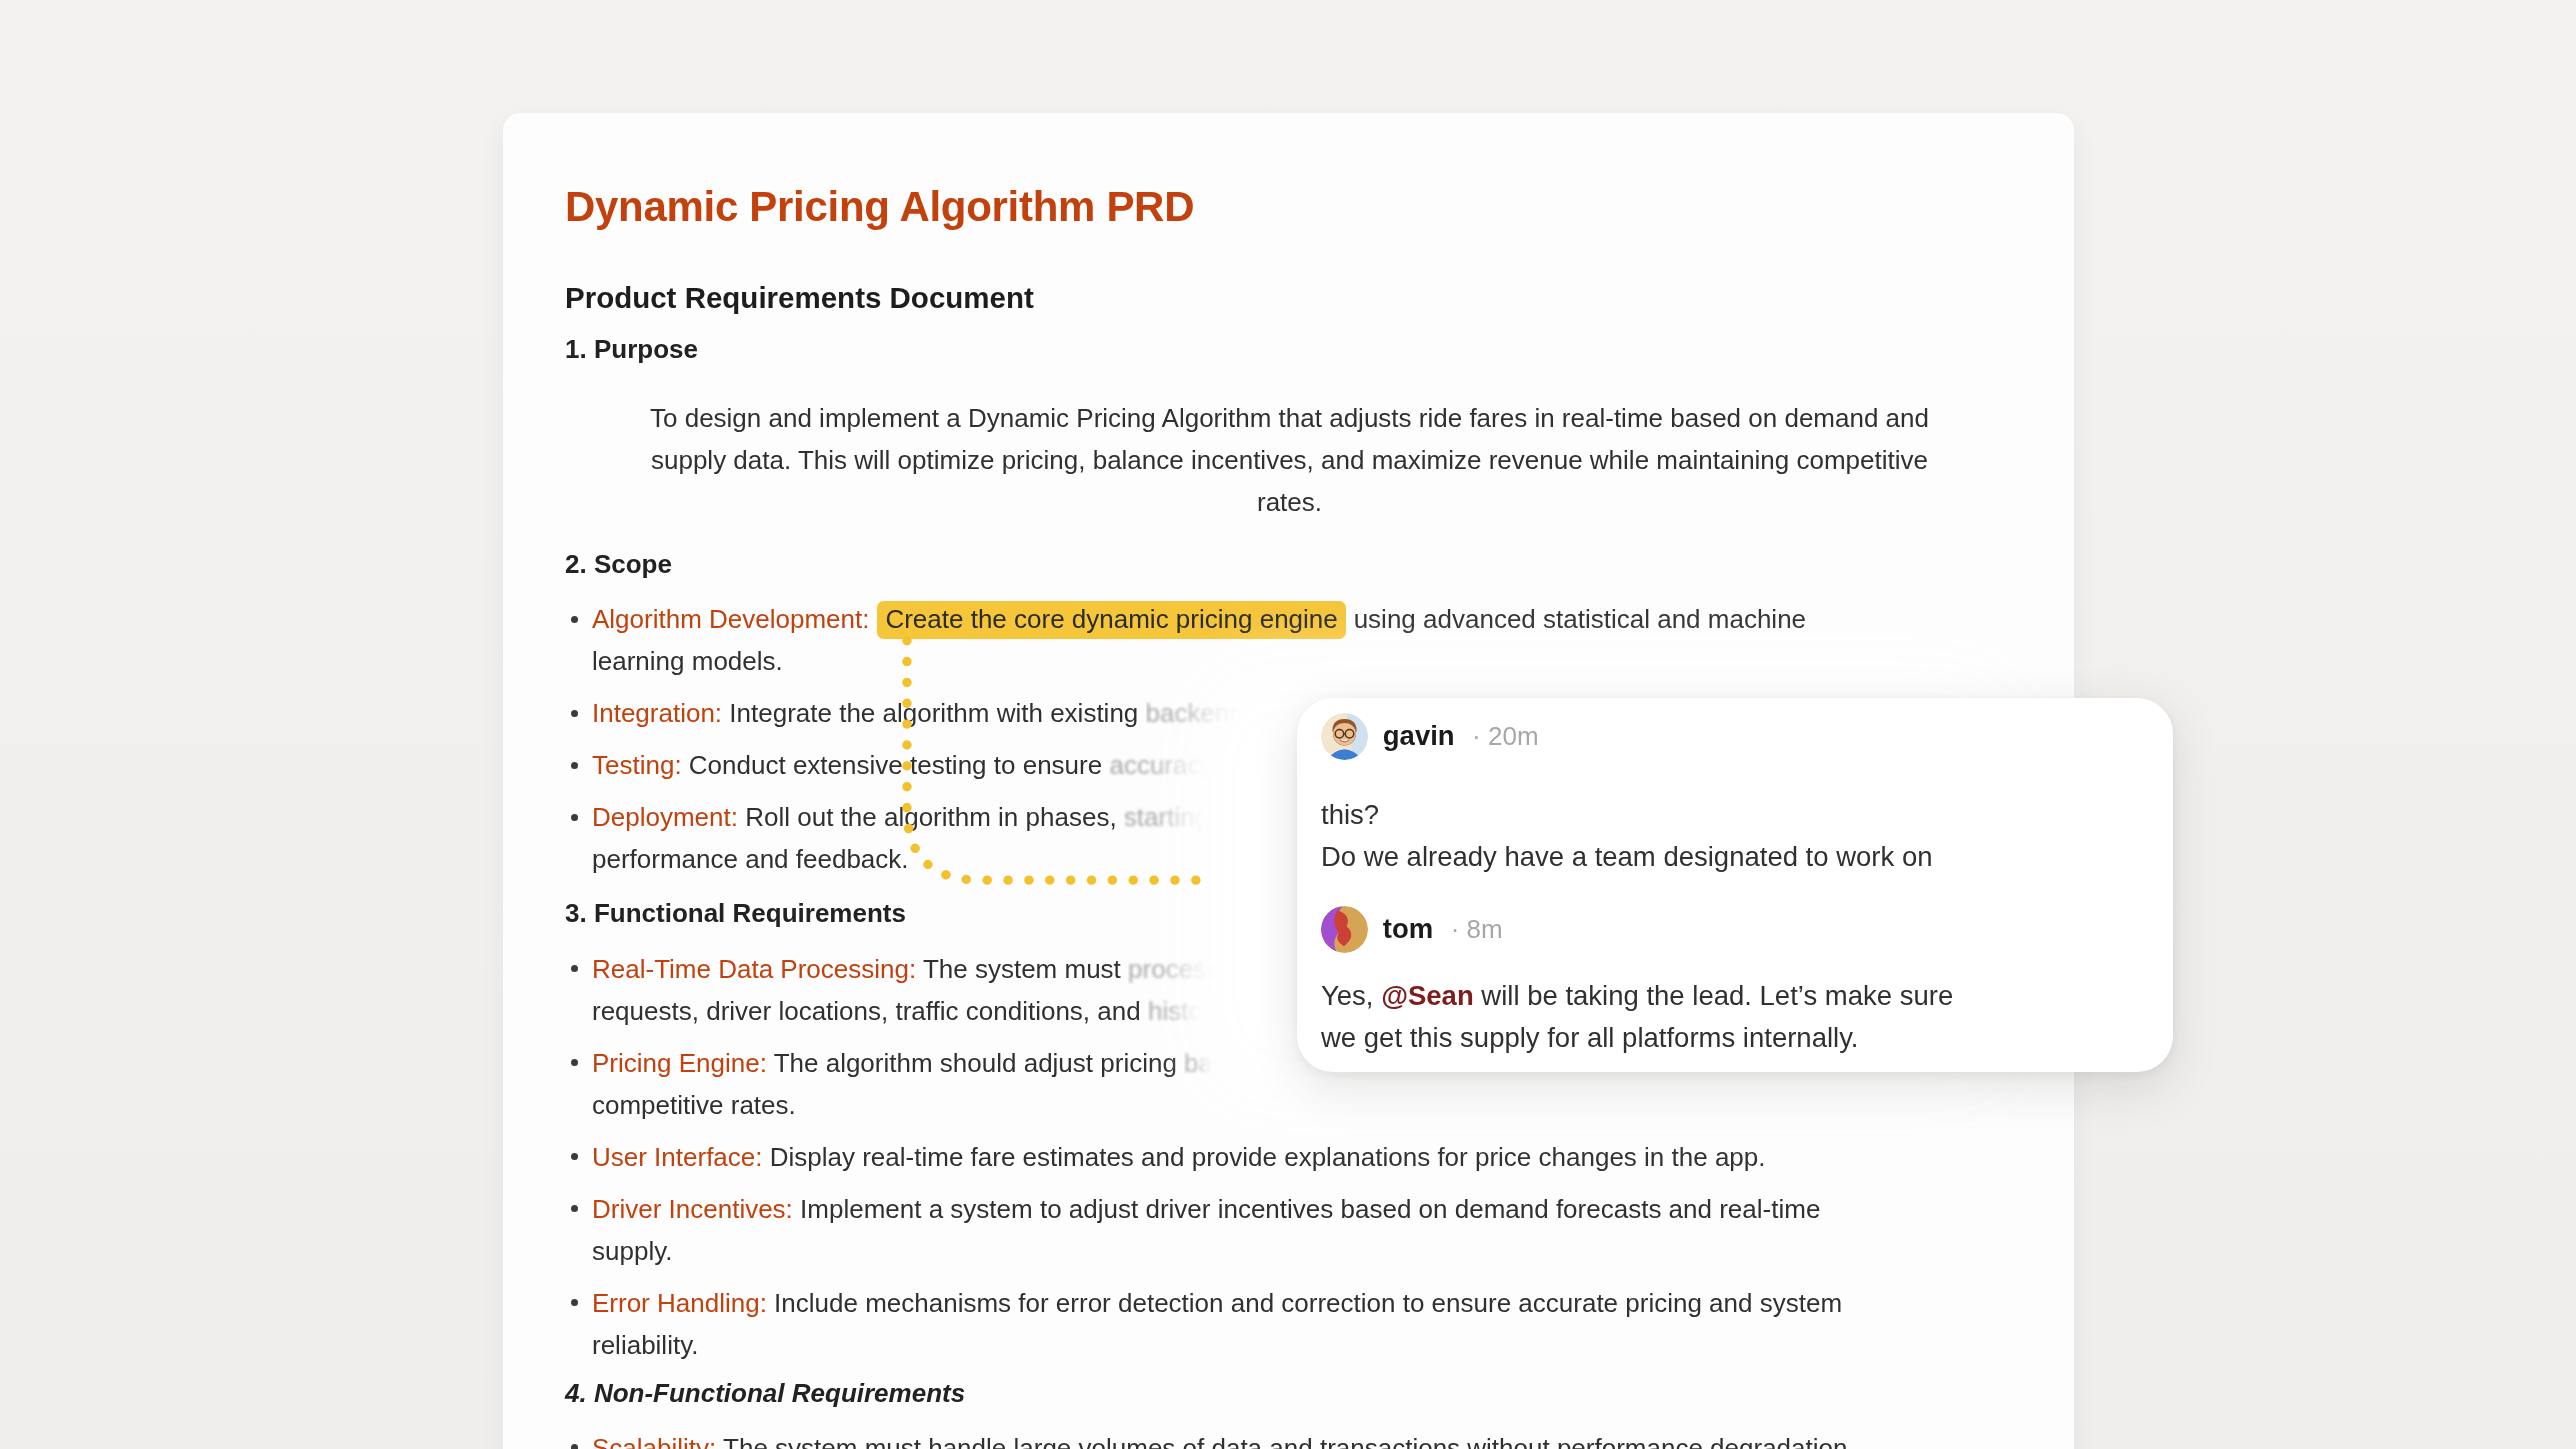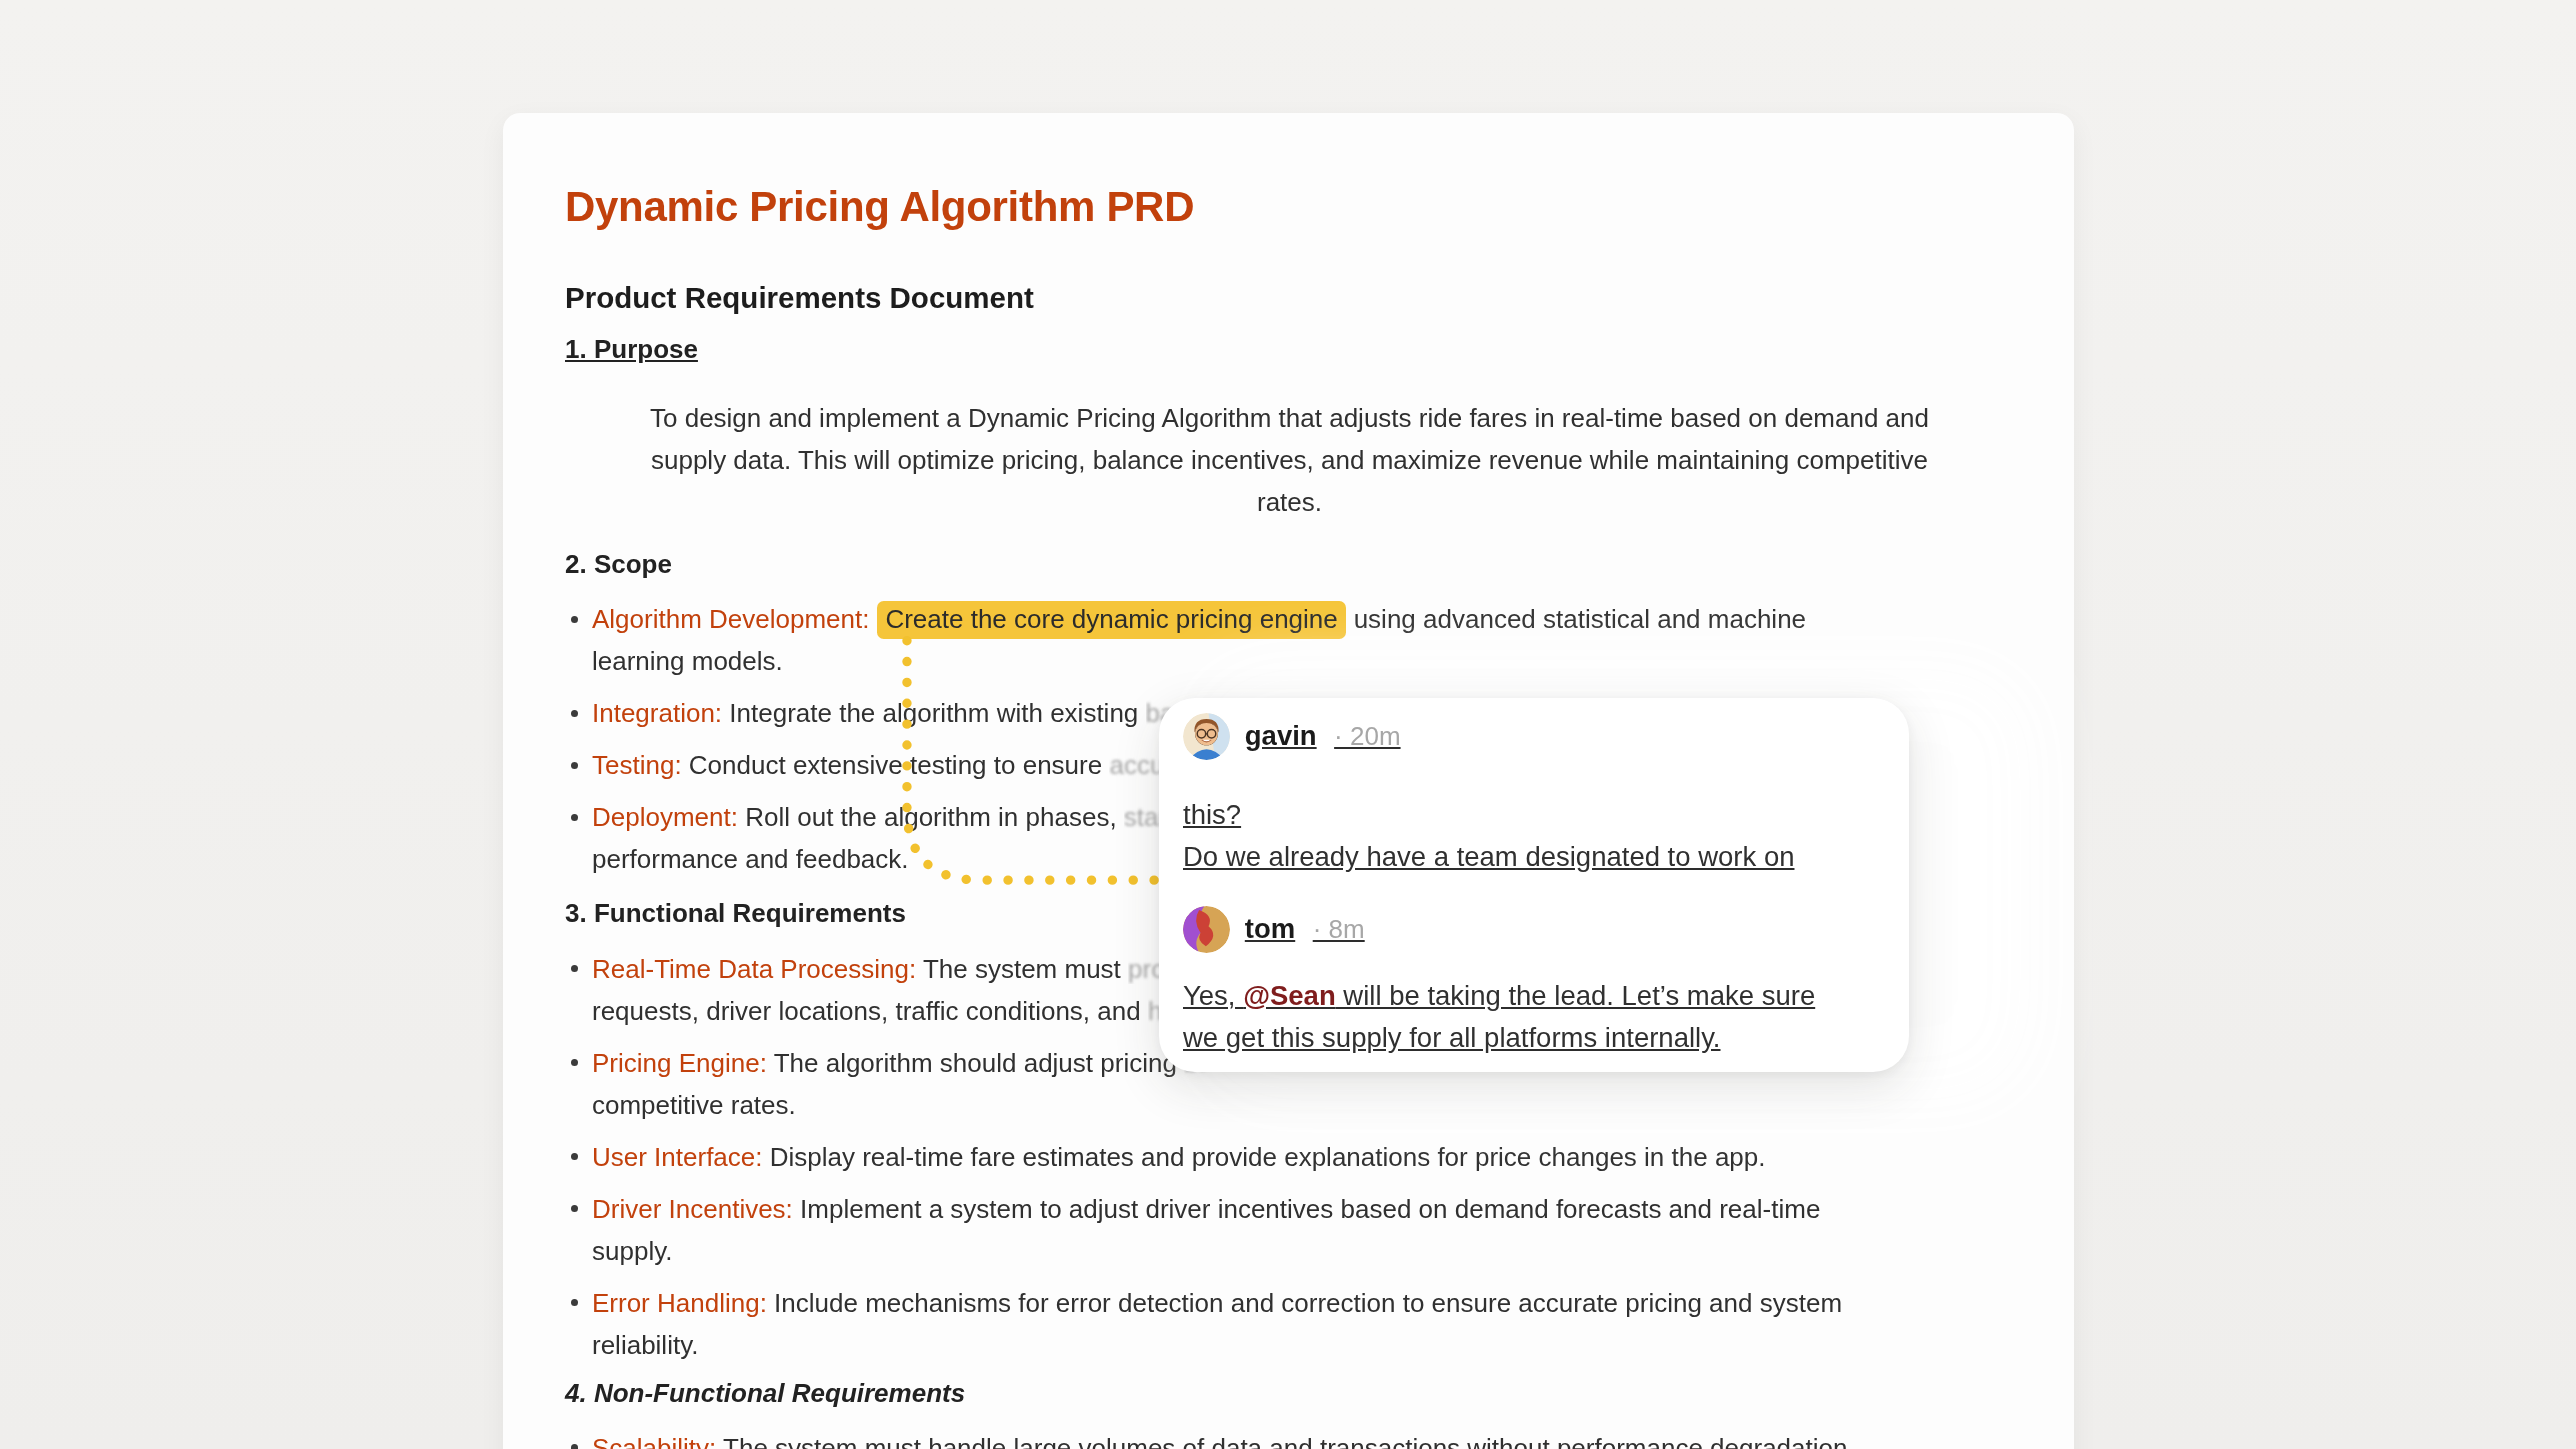--- a/index.html
+++ b/index.html
@@ -37,21 +37,21 @@
     font-size:42px; line-height:51px; font-weight:700; color:#c2410c;
     letter-spacing:-0.3px; margin:0 0 47px 0;
   }
   .doc-subtitle{
     font-size:29.5px; line-height:38px; font-weight:700; color:var(--heading-color);
     margin:0 0 15.4px 0;
   }
   .h3{
     font-size:26px; line-height:34px; font-weight:700; color:#222;
   }
-  section.sec-0 .h3{margin:0 0 31px 0;text-decoration:underline;}
+  section.sec-0 .h3{margin:0 0 31px 0;}
   section.sec-1 .h3{margin:23.5px 0 17.4px 0;}
   section.sec-2 .h3{margin:16px 0 17.4px 0;}
   section.sec-3 .h3{margin:8px 0 17.4px 0;font-style:italic;}
   .para{margin:0 0 23.5px 0;text-align:center;}
   .line{white-space:nowrap;}
   ul.bullets{list-style:none; margin:0; padding:0 0 0 27px;}
   ul.bullets li{position:relative; margin:0 0 10px 0;}
   ul.bullets li::before{
     content:''; position:absolute; left:-21.5px; top:17.4px;
     width:7.4px; height:7.4px; border-radius:50%; background:#3b3b3b;
@@ -73,26 +73,25 @@
   .comment-glow{
     position:absolute; left:1199px; top:674px; width:826px; height:421px;
     background:#ffffff; border-radius:74px;
     filter:blur(32px); opacity:.96;
     z-index:2; pointer-events:none;
   }
   
   .connector-svg{position:absolute; left:0; top:0; z-index:3; pointer-events:none;}
   
   .comment-card{
-    position:absolute; left:1159px; top:698px; width:750px; height:374px;
+    position:absolute; left:1297px; top:698px; width:876px; height:374px;
     background:#ffffff; border-radius:36px;
     box-shadow:0 14.8px 47px rgba(50,45,35,.13), 0 2.7px 10.7px rgba(0,0,0,.05);
     padding:14.8px 24px; z-index:4;
     color:#2d2d2d;
-    text-decoration:underline;
   }
   .comment-head{display:flex; align-items:center; gap:14.8px;}
   .comment-head.second{margin-top:28px;}
   .avatar{width:47px; height:47px; border-radius:50%; flex:0 0 47px; overflow:hidden;}
   .comment-author{font-size:27.5px; font-weight:700; color:var(--name-color);}
   .comment-meta{font-size:26px; color:var(--time-color); margin-left:2.7px;}
   .comment-body{font-size:27.5px; line-height:42px; color:#2d2d2d;}
   .comment-body.first{margin-top:34px;}
   .comment-body.second{margin-top:22px;}
   .seg-mention{font-weight:700; color:#7f1d1d;}

